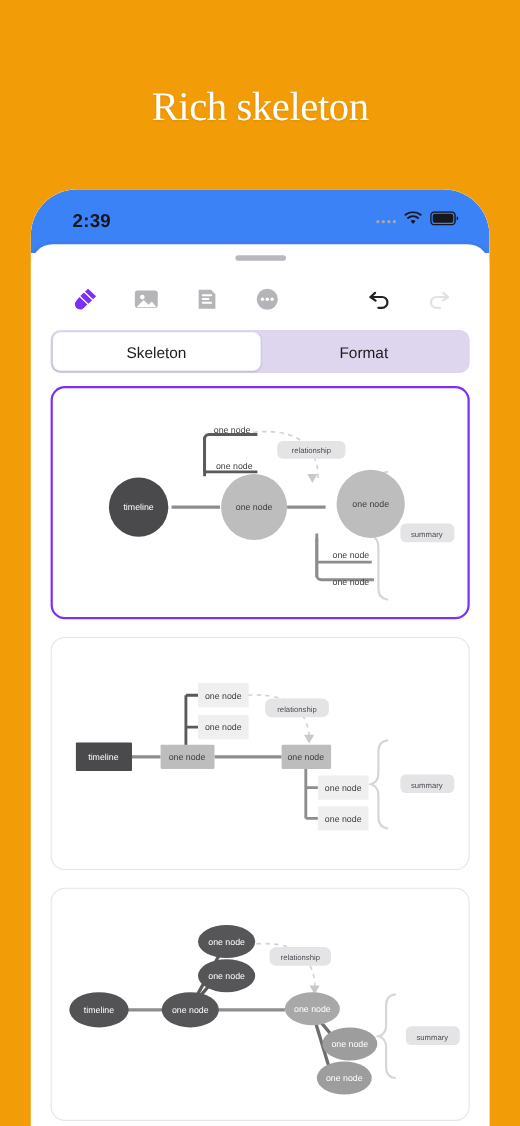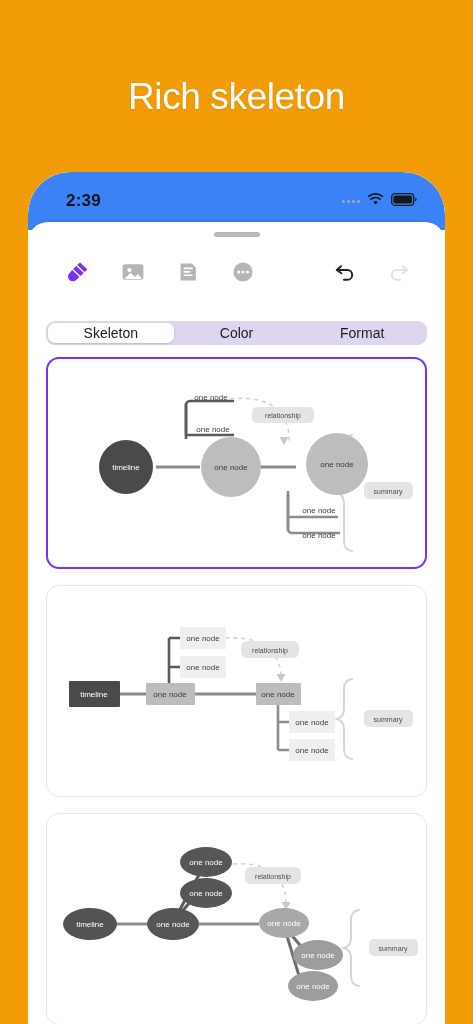--- a/index.html
+++ b/index.html
@@ -22,20 +22,21 @@
     position: absolute;
     top: 76px;
     left: 0;
     width: 473px;
     text-align: center;
     font-size: 37px;
     font-weight: 400;
     letter-spacing: -0.4px;
     color: #FFFFFF;
     text-shadow: 0 1px 2px rgba(120,70,0,0.18);
+    font-family: Liberation Serif, serif;
   }
 
   
   .phone {
     position: absolute;
     left: 28px;
     top: 172px;
     width: 417px;
     height: 880px;
     background: #FFFFFF;
@@ -108,22 +109,22 @@
   }
   .tool-right {
     position: absolute; right: 34px; top: 0;
     display: flex; align-items: center; gap: 28px;
     height: 50px;
   }
   .tool-btn { display: flex; align-items: center; justify-content: center; cursor: pointer; }
 
   
   .segwrap {
-    margin: 24px 18px 0;
-    height: 24px;
+    margin: 3px 18px 0;
+    height: 39px;
     background: #DED6EE;
     border-radius: 9px;
     display: flex;
     padding: 2px;
   }
   .seg {
     flex: 1;
     display: flex; align-items: center; justify-content: center;
     font-size: 14px;
     color: #1B1B1F;
@@ -255,21 +256,20 @@
           <svg width="25" height="25" viewBox="0 0 25 25">
             <path d="M17.0 6.2 L21.2 10.0 L16.6 13.3" stroke="#E2E2E5" stroke-width="2" fill="none" stroke-linecap="round" stroke-linejoin="round"></path>
             <path d="M21.1 10.0 h-10.4 a4.9 4.9 0 0 0 0 9.8 h3.3" stroke="#E2E2E5" stroke-width="2" fill="none" stroke-linecap="round"></path>
           </svg>
         </span>
       </div>
     </div>
 
     <div class="segwrap">
       <div class="seg active">Skeleton</div>
-      <div class="seg">Color</div>
       <div class="seg">Format</div>
     </div>
 
     <div class="cards">
 
       <div class="card selected">
         <svg width="377" height="208" viewBox="0 0 377 208">
 
           <line x1="108" y1="108" x2="152" y2="108" stroke="#8D8D8F" stroke-width="3"></line>
           <line x1="213" y1="108" x2="248" y2="108" stroke="#8D8D8F" stroke-width="3"></line>

